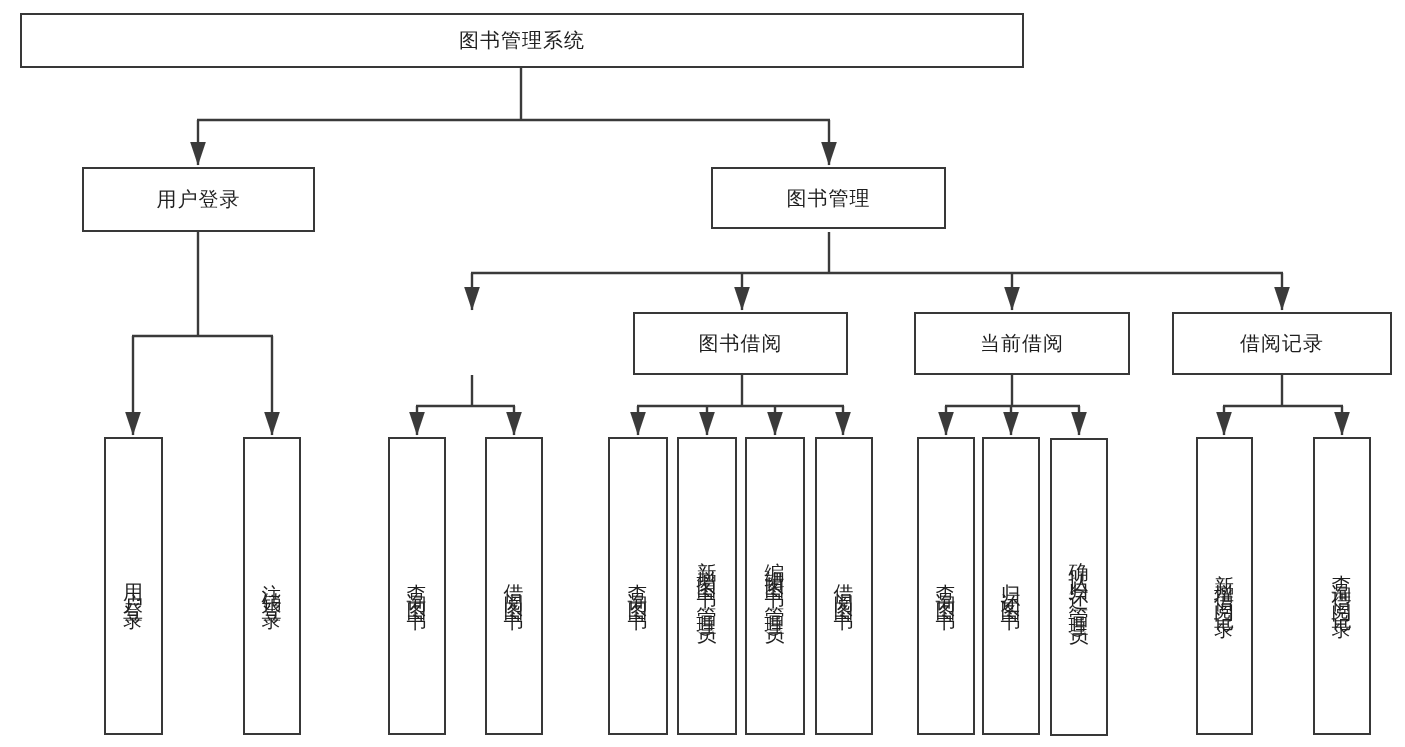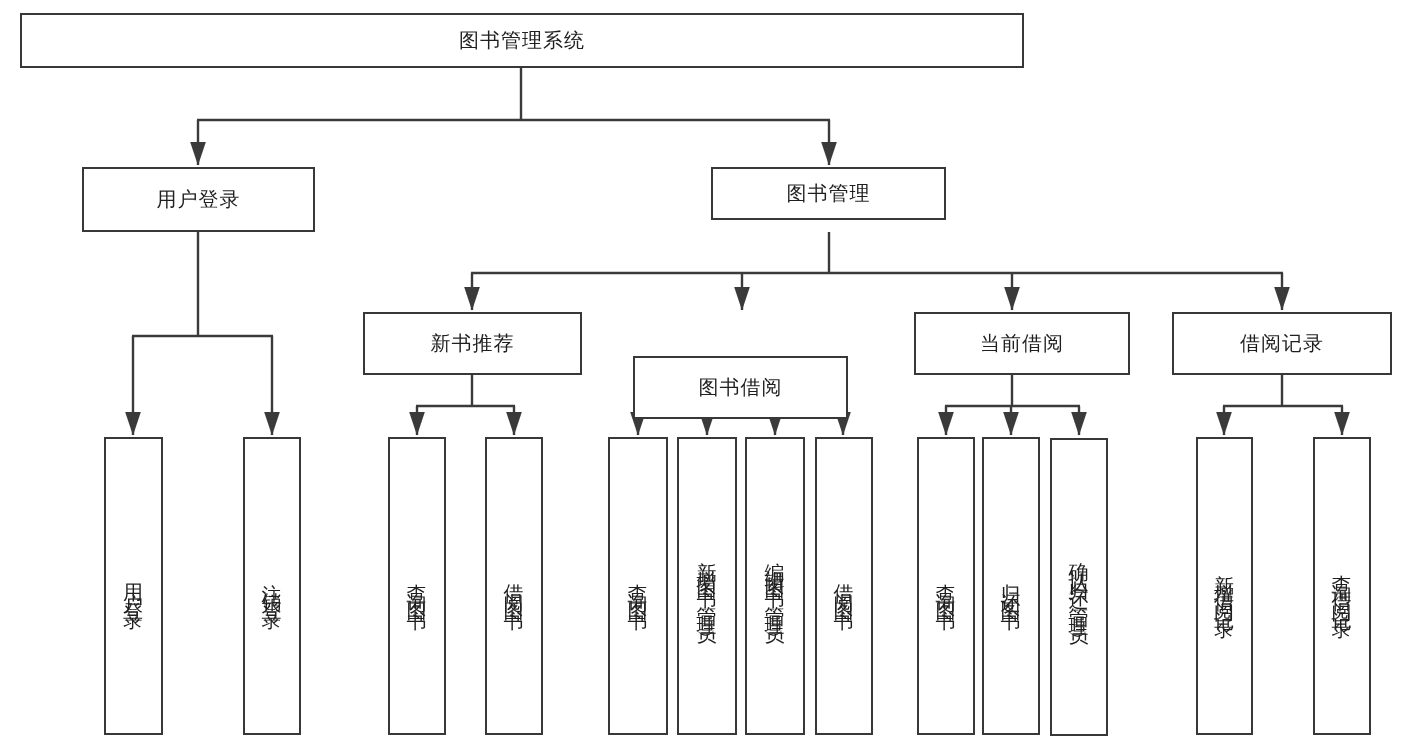--- a/index.html
+++ b/index.html
@@ -103,28 +103,25 @@
     </g>
   </svg>
 
   <div class="node h" style="left:20px; top:13px; width:1004px; height:55px;">
     <span>图书管理系统</span>
   </div>
 
   <div class="node h" style="left:82px; top:167px; width:233px; height:65px;">
     <span>用户登录</span>
   </div>
-  <div class="node h" style="left:711px; top:167px; width:235px; height:53px;justify-content:center;">
+  <div class="node h" style="left:711px; top:167px; width:235px; height:62px;justify-content:center;">
     <span>图书管理</span>
   </div>
 
-  <div class="node h" style="left:363px; top:312px; width:219px; height:63px;">
-    <span>新书推荐</span>
-  </div>
-  <div class="node h" style="left:633px; top:312px; width:215px; height:63px;margin-top:44px;">
+  <div class="node h" style="left:633px; top:312px; width:215px; height:63px;">
     <span>图书借阅</span>
   </div>
   <div class="node h" style="left:914px; top:312px; width:216px; height:63px;">
     <span>当前借阅</span>
   </div>
   <div class="node h" style="left:1172px; top:312px; width:220px; height:63px;">
     <span>借阅记录</span>
   </div>
 
   <div class="node leaf" style="left:104px; top:437px; width:59px; height:298px;">

